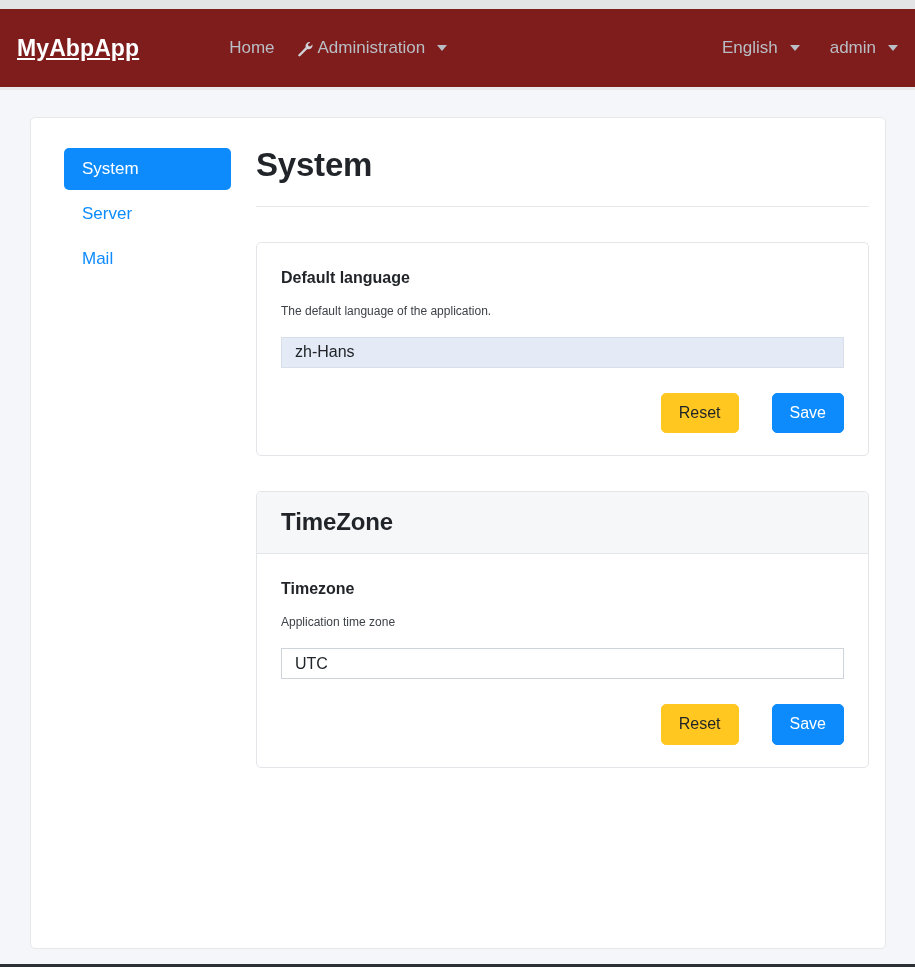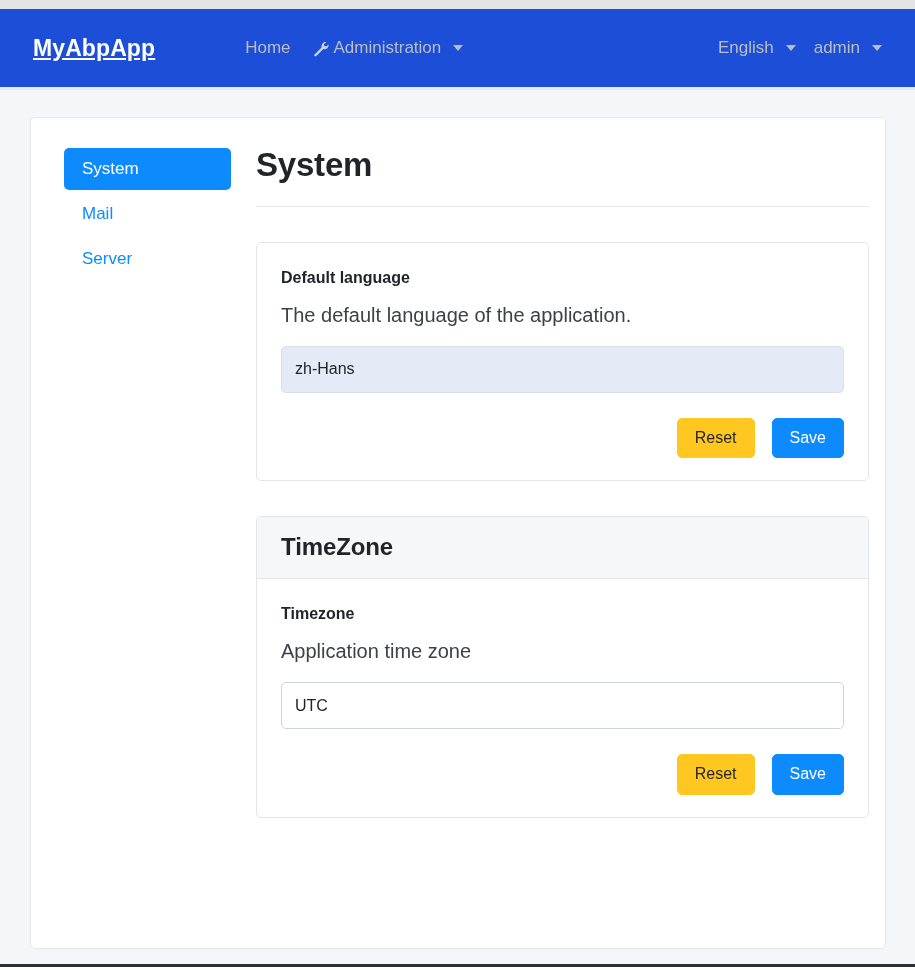--- a/index.html
+++ b/index.html
@@ -28,25 +28,25 @@
 
   .top-strip {
     height: 9px;
     background: #e3e4e6;
     width: 100%;
   }
 
   
   .navbar {
     height: 81px;
-    background: #1d4ed8;
+    background: #7f1d1d;
     display: flex;
     align-items: center;
     position: relative;
-    padding: 0 33px;
+    padding: 0 17px;
     border-bottom: 3px solid #e9eaec;
   }
 
   .brand {
     color: #ffffff;
     font-size: 23px;
     font-weight: 700;
     letter-spacing: 0.1px;
     white-space: nowrap;
   }
@@ -65,21 +65,21 @@
     white-space: nowrap;
     display: flex;
     align-items: center;
     gap: 5px;
   }
 
   .nav-right {
     margin-left: auto;
     display: flex;
     align-items: center;
-    gap: 18px;
+    gap: 30px;
   }
 
   .caret {
     display: inline-block;
     width: 0;
     height: 0;
     border-left: 5px solid transparent;
     border-right: 5px solid transparent;
     border-top: 6px solid #b9bec4;
     margin-left: 7px;
@@ -179,48 +179,48 @@
   }
 
   .field-label {
     font-size: 16px;
     font-weight: 700;
     color: #212529;
     margin-bottom: 17px;
   }
 
   .field-desc {
-    font-size: 20px;
+    font-size: 12px;
     color: #3d4248;
     margin-bottom: 19px;
   }
 
   .form-control {
     display: block;
     width: 100%;
-    height: 47px;
+    height: 31px;
     border: 1px solid #ced4da;
-    border-radius: 5px;
+    border-radius: 0;
     padding: 0 13px;
     font-size: 16px;
     font-family: "Liberation Sans", sans-serif;
     color: #212529;
     background: #ffffff;
     outline: none;
   }
 
   .form-control.autofilled {
     background: #e4eaf6;
     border-color: #d9dfe9;
   }
 
   .btn-row {
     display: flex;
     justify-content: flex-end;
-    gap: 10px;
+    gap: 26px;
     margin-top: 25px;
   }
 
   .btn {
     font-family: "Liberation Sans", sans-serif;
     font-size: 16px;
     border: 1px solid transparent;
     border-radius: 5px;
     padding: 8px 17px 9px 17px;
     cursor: pointer;
@@ -292,23 +292,23 @@
 
     </div>
   </div>
 
   <div class="page-card">
 
     <div class="sidebar">
 
       <a class="side-item active" href="#">System</a>
 
+      <a class="side-item" href="#">Server</a>
+
       <a class="side-item" href="#">Mail</a>
-
-      <a class="side-item" href="#">Server</a>
 
     </div>
 
     <div class="main">
 
       <h1 class="page-title">System</h1>
 
       <div class="divider"></div>
 
       <div class="card">

